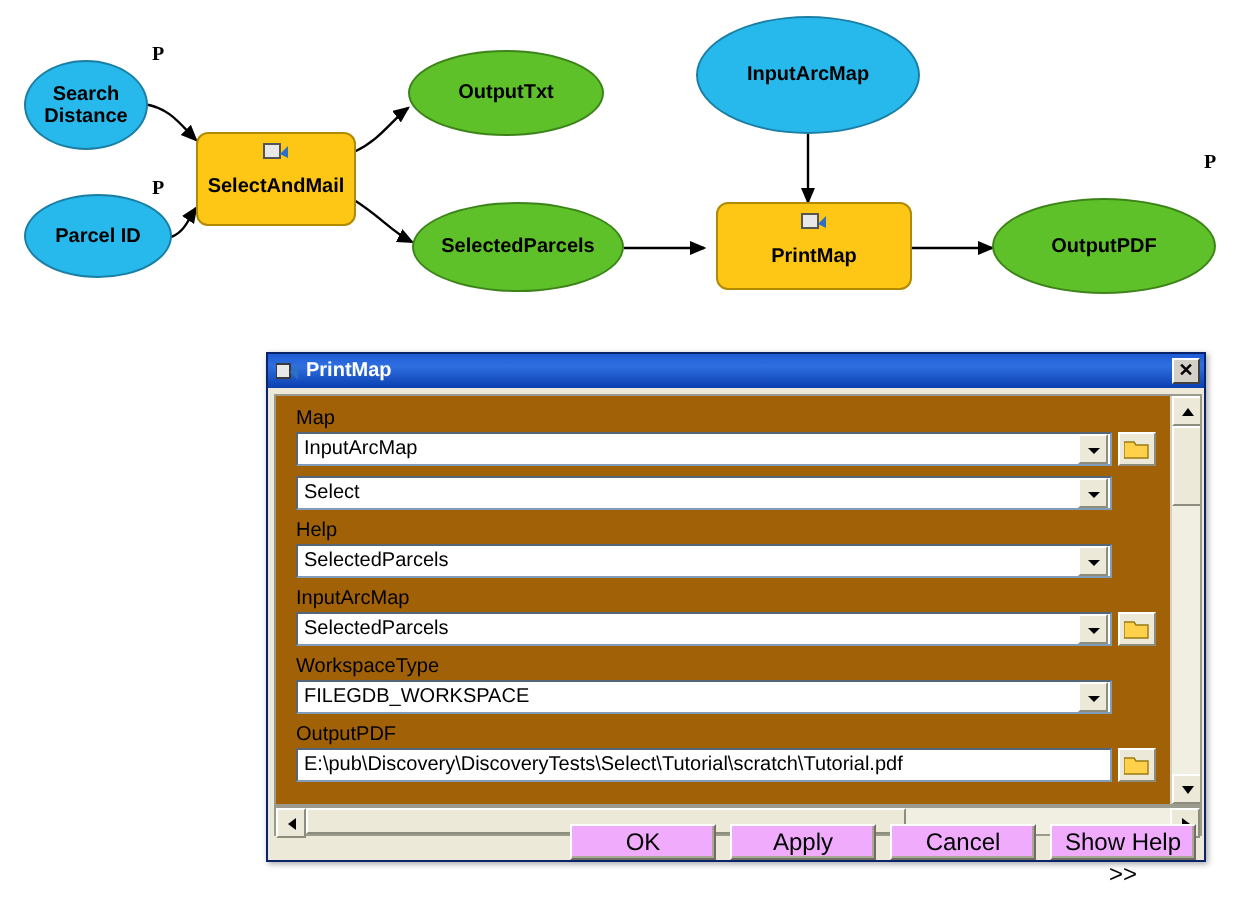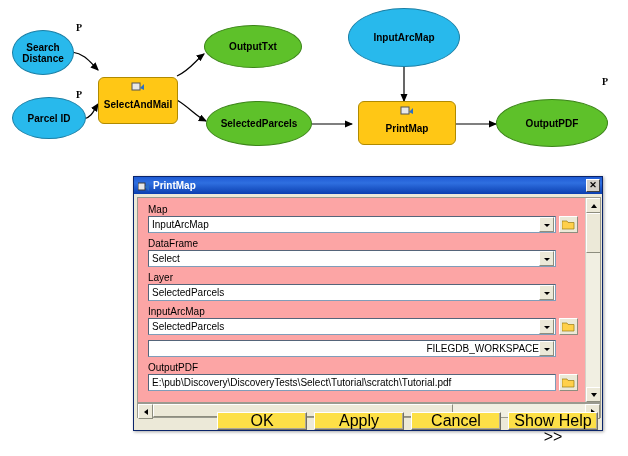--- a/index.html
+++ b/index.html
@@ -109,21 +109,21 @@
     box-sizing: border-box;
     cursor: default;
   }
 
   #dialog-body {
     position: absolute;
     left: 3px;
     top: 20px;
     width: 464px;
     height: 206px;
-    background: #fca5a5;
+    background: #a16207;
     border: 1px solid #9a9a8f;
     box-sizing: border-box;
     overflow: hidden;
   }
   #fields {
     position: absolute;
     left: 0; top: 0;
     width: 448px;
     height: 204px;
     padding: 6px 8px 0 10px;
@@ -285,29 +285,29 @@
     top: 232px;
     width: 470px;
     height: 23px;
     display: flex;
     justify-content: flex-end;
     align-items: center;
     padding-right: 6px;
     box-sizing: border-box;
   }
   .dbtn {
-    width: 90px;
+    width: 73px;
     height: 18px;
     margin-left: 7px;
-    background: #fde047;
+    background: #f0abfc;
     border: 1px solid #fff;
     border-right-color: #716f64;
     border-bottom-color: #716f64;
     box-shadow: inset -1px -1px 0 #aca899;
-    font-size: 16px;
+    font-size: 12px;
     color: #000;
     text-align: center;
     line-height: 16px;
     box-sizing: border-box;
     cursor: default;
   }
 </style>
 </head>
 <body>
 
@@ -341,21 +341,21 @@
 
   <div class="node ellipse blue" style="left:12px;top:30px;width:62px;height:45px;justify-content:center;">
     <span style="white-space:pre-line;">Search
 Distance</span>
   </div>
 
   <div class="node ellipse blue" style="left:12px;top:97px;width:74px;height:42px;justify-content:center;">
     <span>Parcel ID</span>
   </div>
 
-  <div class="node rect" style="left:98px;top:77px;width:80px;height:47px;">
+  <div class="node rect" style="left:98px;top:66px;width:80px;height:47px;">
     <svg class="tool-badge" viewBox="0 0 14 12">
       <rect x="1" y="1" width="8" height="7" fill="#e8e8e8" stroke="#555"></rect>
       <path d="M9,6 L13,2 L13,8 z" fill="#2d6fc4"></path>
     </svg>
     <span style="margin-top:8px;">SelectAndMail</span>
   </div>
 
   <div class="node ellipse green" style="left:204px;top:25px;width:98px;height:43px;">
     <span>OutputTxt</span>
   </div>
@@ -407,31 +407,30 @@
           </div>
           <div class="folder-btn">
             <svg class="folder-ico" viewBox="0 0 13 10">
               <path d="M0,1 L5,1 L6,2.5 L12,2.5 L12,9 L0,9 z" fill="#ffd04a" stroke="#9a7b12" stroke-width="0.7"></path>
             </svg>
           </div>
         </div>
       </div>
 
       <div class="field">
-        <div class="field-label">DataFrame</div>
         <div class="field-row" style="padding-right:22px;">
           <div class="combo">
             <span class="val">Select</span>
             <span class="arrow"></span>
           </div>
         </div>
       </div>
 
       <div class="field">
-        <div class="field-label">Layer</div>
+        <div class="field-label">Help</div>
         <div class="field-row" style="padding-right:22px;">
           <div class="combo">
             <span class="val">SelectedParcels</span>
             <span class="arrow"></span>
           </div>
         </div>
       </div>
 
       <div class="field">
         <div class="field-label">InputArcMap</div>
@@ -442,21 +441,22 @@
           </div>
           <div class="folder-btn">
             <svg class="folder-ico" viewBox="0 0 13 10">
               <path d="M0,1 L5,1 L6,2.5 L12,2.5 L12,9 L0,9 z" fill="#ffd04a" stroke="#9a7b12" stroke-width="0.7"></path>
             </svg>
           </div>
         </div>
       </div>
 
       <div class="field">
-        <div class="field-row" style="padding-right:22px;text-align:right;">
+        <div class="field-label">WorkspaceType</div>
+        <div class="field-row" style="padding-right:22px;">
           <div class="combo">
             <span class="val">FILEGDB_WORKSPACE</span>
             <span class="arrow"></span>
           </div>
         </div>
       </div>
 
       <div class="field nodrop">
         <div class="field-label">OutputPDF</div>
         <div class="field-row">

